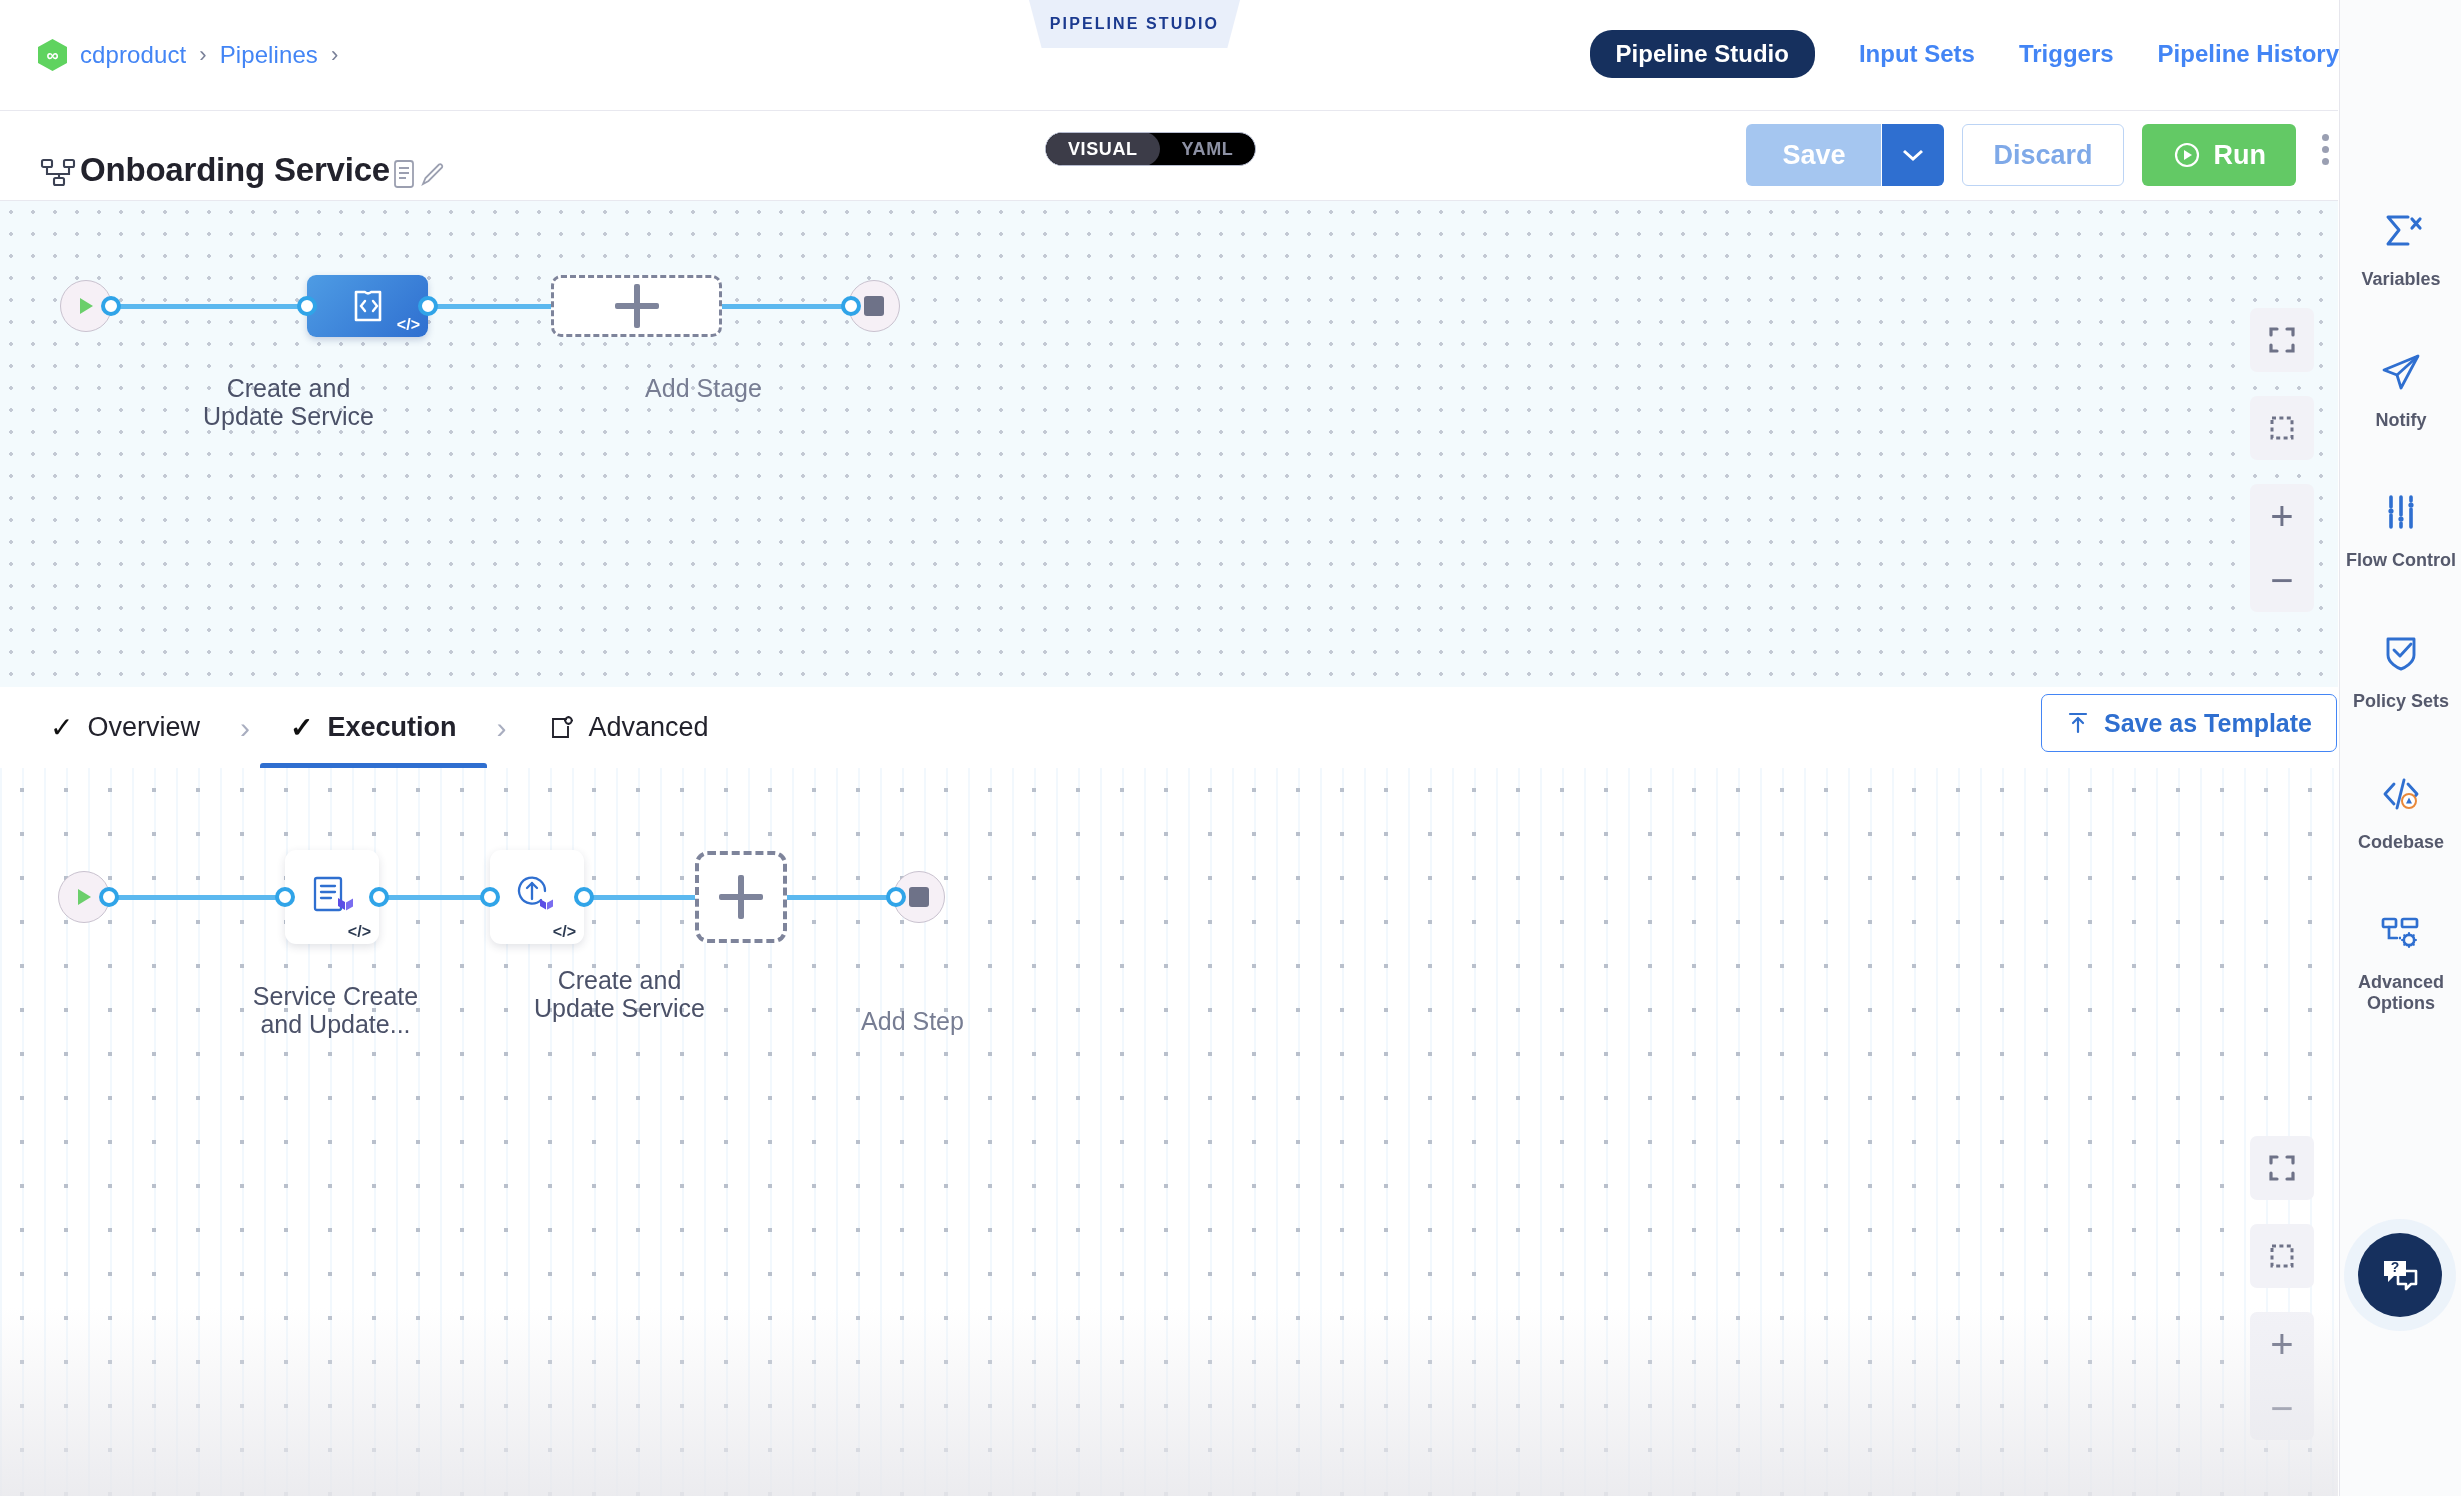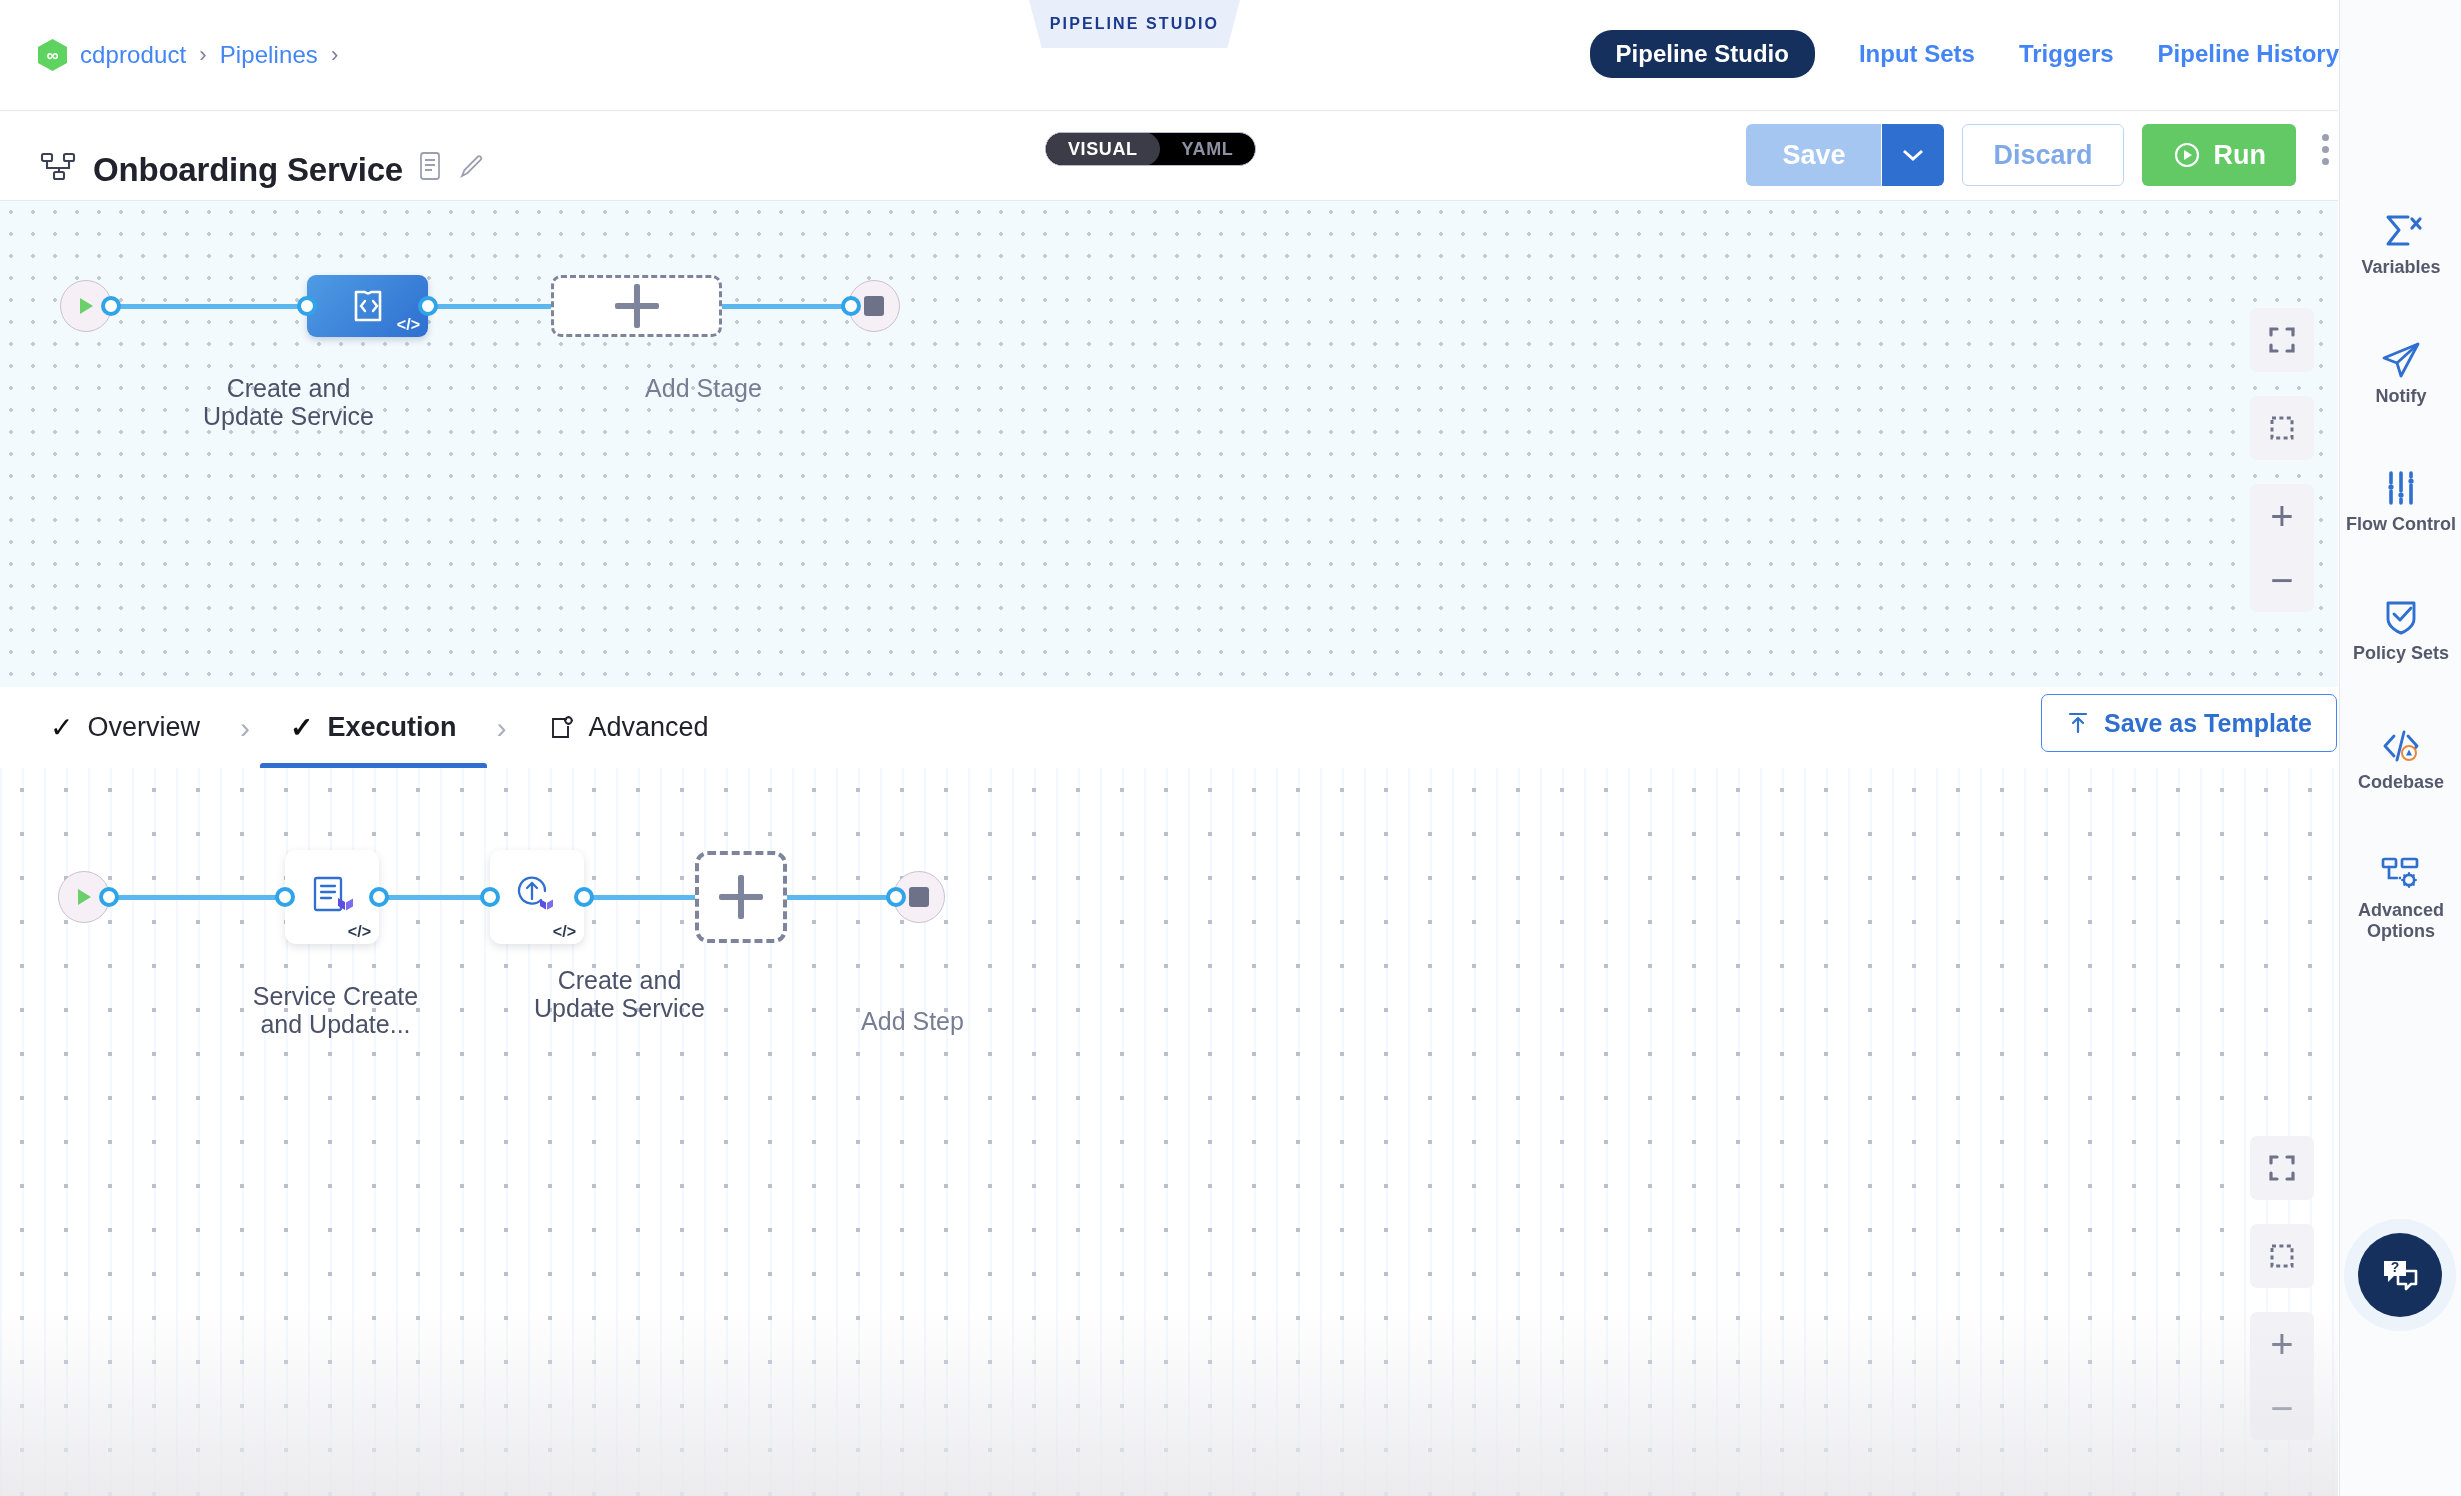--- a/index.html
+++ b/index.html
@@ -52,21 +52,21 @@
     background: #16305e; color: #ffffff;
     border-radius: 22px; padding: 10px 26px; font-weight: bold;
   }
 
   
   .title-bar {
     position: absolute; left: 0; top: 111px; width: 2338px; height: 90px;
     background: #ffffff; border-bottom: 1px solid #e8e8ef;
     display: flex; align-items: center;
   }
-  .title-left { display: flex; align-items: flex-start; gap: 15px; padding-left: 40px; margin-top: 28px; }
+  .title-left { display: flex; align-items: flex-end; gap: 2px; padding-left: 40px; margin-top: 28px; }
   .pipeline-icon { width: 38px; height: 32px; }
   .page-title { font-size: 33px; font-weight: bold; color: #22222c; letter-spacing: -0.2px; }
   .title-ico { cursor: pointer; opacity: .85; }
 
   
   .vy-toggle {
     position: absolute; left: 1045px; top: 132px;
     display: flex; align-items: center;
     border: 1px solid #b6bcd0; border-radius: 20px; height: 34px;
     background: #000000; overflow: hidden;
@@ -225,21 +225,21 @@
 
   
   .sidebar {
     position: absolute; right: 0; top: 0; width: 123px; height: 1496px;
     background: #fafbfc; border-left: 1px solid #e6e6ec;
     display: flex; flex-direction: column; align-items: center;
     padding-top: 209px; gap: 60px;
   }
   .sb-item {
     width: 123px; display: flex; flex-direction: column; align-items: center;
-    gap: 4px; cursor: pointer;
+    gap: 16px; cursor: pointer;
   }
   .sb-label {
     font-size: 18px; font-weight: bold; color: #55596c; text-align: center; line-height: 1.15;
   }
   .help-fab {
     position: absolute; right: 20px; bottom: 179px;
     width: 84px; height: 84px; border-radius: 50%; background: #16305e;
     display: flex; align-items: center; justify-content: center; cursor: pointer;
     box-shadow: 0 0 0 14px rgba(220,233,248,.45);
   }

